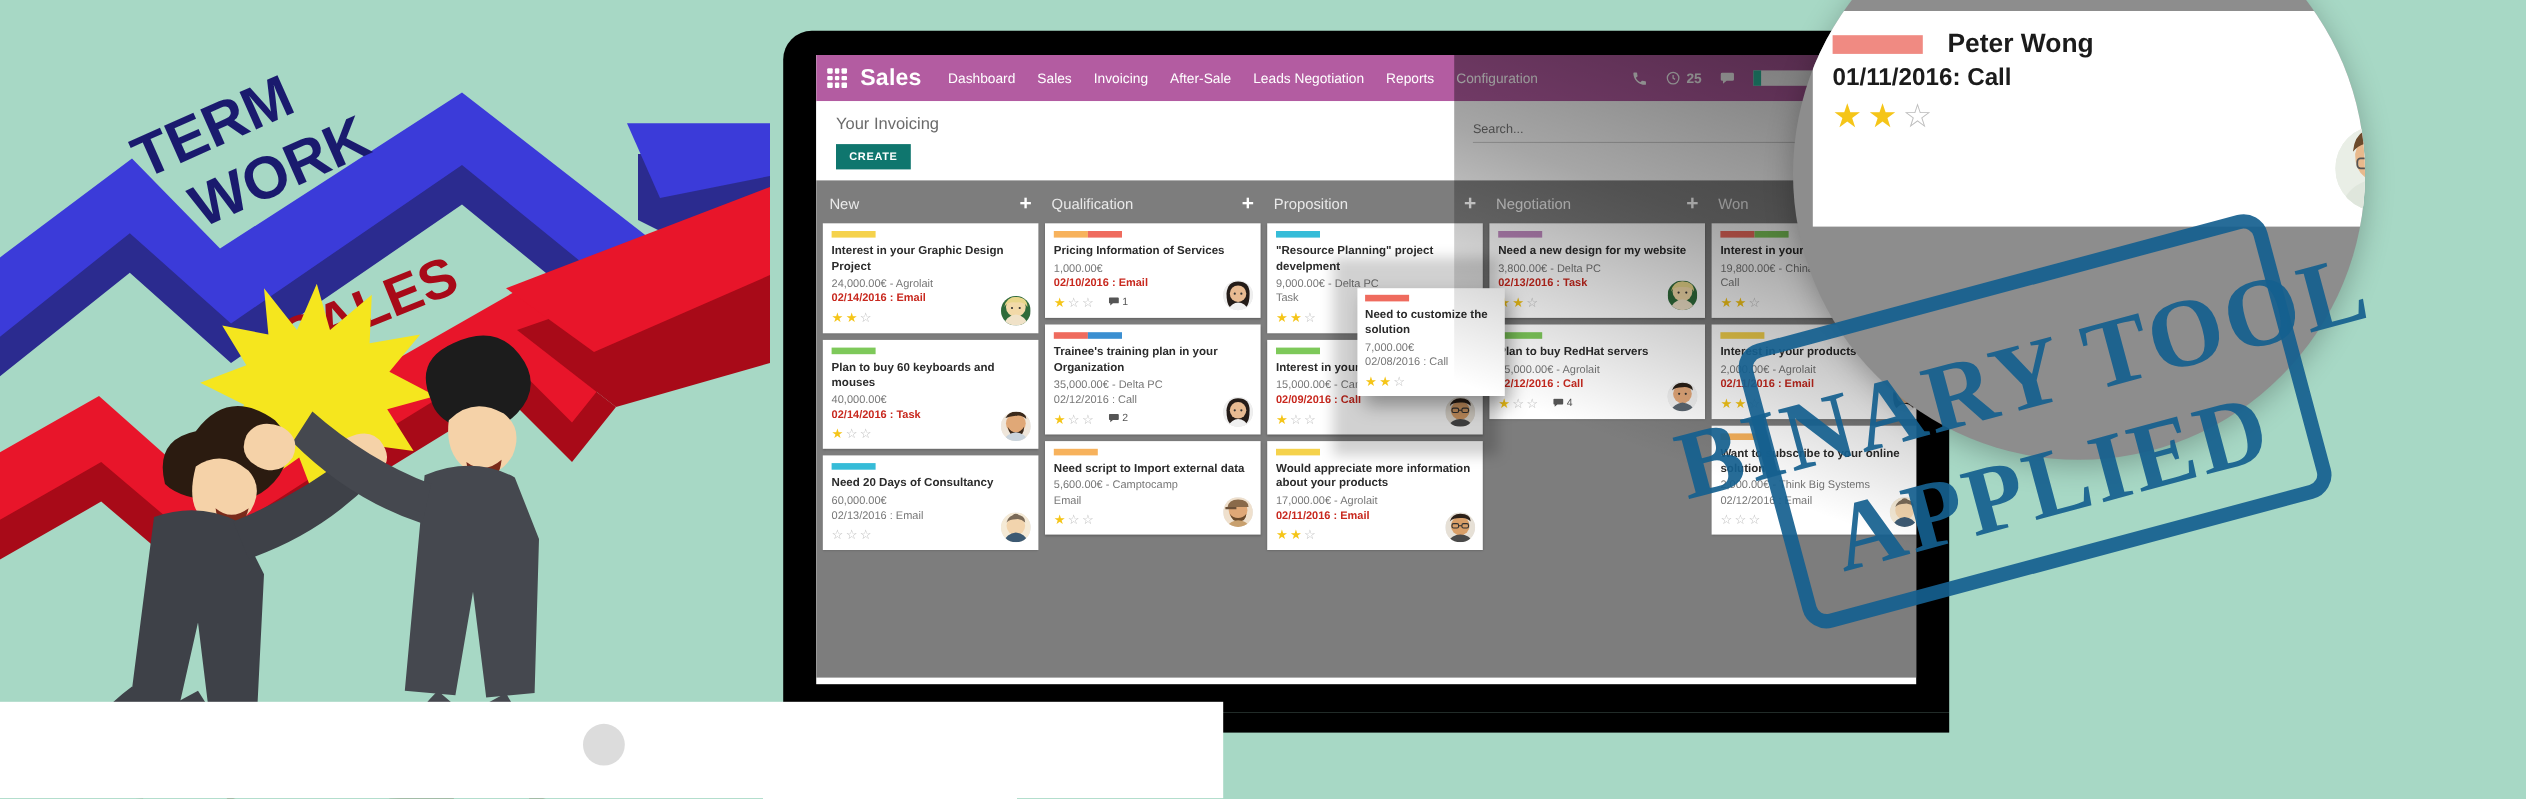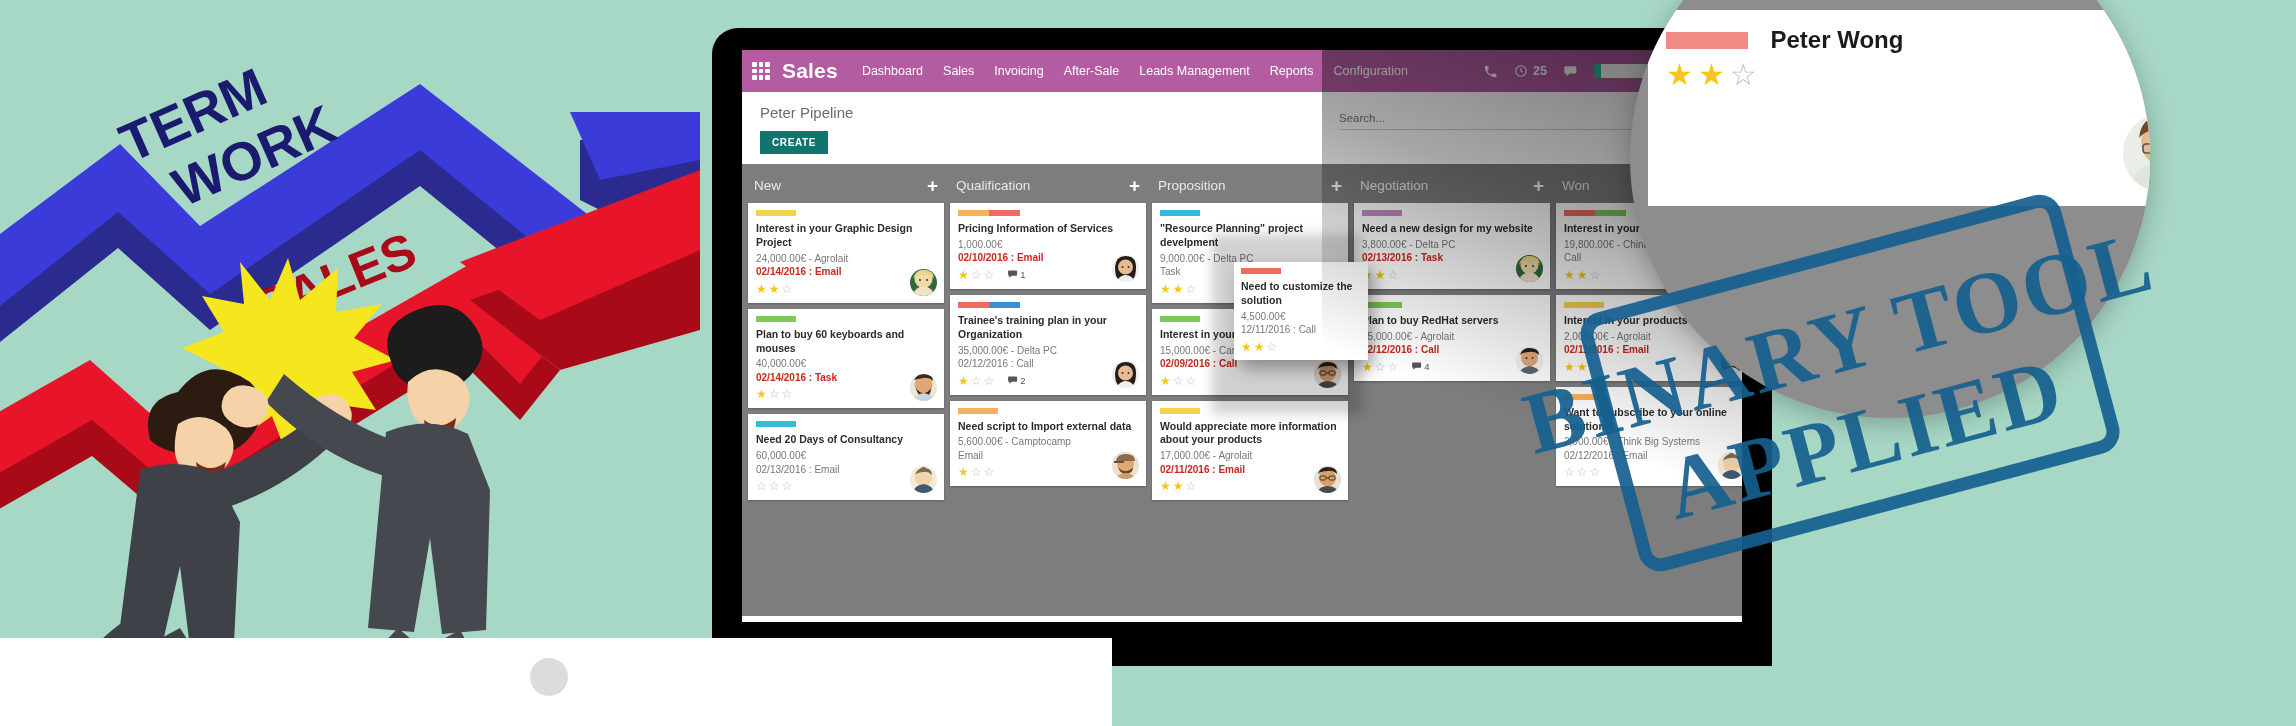--- a/index.html
+++ b/index.html
@@ -257,21 +257,21 @@
             <i></i>
             <i></i>
             <i></i>
         </div>
         <div class="brand">Sales</div>
         <div class="navlinks">
           <span>Dashboard</span>
           <span>Sales</span>
           <span>Invoicing</span>
           <span>After-Sale</span>
-          <span>Leads Management</span>
+          <span>Leads Negotiation</span>
           <span>Reports</span>
           <span>Configuration</span>
         </div>
         <div class="navright">
           <span class="ic">
             <svg width="15" height="15" viewBox="0 0 24 24" fill="#fff">
                 <path d="M6.6 10.8c1.4 2.8 3.8 5.2 6.6 6.6l2.2-2.2c.3-.3.7-.4 1.1-.2 1.2.4 2.5.6 3.8.6.6 0 1 .4 1 1V20c0 .6-.4 1-1 1C10.6 21 3 13.4 3 4c0-.6.4-1 1-1h3.5c.6 0 1 .4 1 1 0 1.3.2 2.6.6 3.8.1.4 0 .8-.2 1.1l-2.3 1.9z"></path>
               </svg>
           </span>
           <span class="counter">
@@ -293,21 +293,21 @@
             <svg width="15" height="15" viewBox="0 0 24 24" fill="#fff">
                 <path d="M10 4h8a2 2 0 012 2v12a2 2 0 01-2 2h-8v-2h8V6h-8V4z"></path>
                 <path d="M13 12l-5-4v3H2v2h6v3l5-4z"></path>
               </svg>
           </span>
         </div>
       </div>
 
       <div class="ctrlpanel">
         <div class="cp-left">
-          <div class="page-title">Peter Pipeline</div>
+          <div class="page-title">Your Invoicing</div>
           <button class="btn-create">CREATE</button>
         </div>
         <div class="cp-right">
           <div class="searchwrap">
             <input type="text" placeholder="Search..." style="">
           </div>
           <div class="viewicons">
             <div>
               <svg width="11" height="11" viewBox="0 0 12 12" fill="#8a8a8a">
                   <rect x="0" y="0" width="3" height="12"></rect>
@@ -725,22 +725,22 @@
                 </svg>
               </div>
             </div>
           </div>
           <div class="drag-shadow"></div>
         <div class="drag-card">
           <div class="tagbar w1">
             <i style="background:#ef6b5e"></i>
           </div>
           <div class="card-title">Need to customize the solution</div>
-          <div class="card-sub">4,500.00€</div>
-          <div class="card-date normal">12/11/2016 : Call</div>
+          <div class="card-sub">7,000.00€</div>
+          <div class="card-date normal">02/08/2016 : Call</div>
           <div class="card-foot">
             <div class="stars">
               <span class="star-on">★</span>
                 <span class="star-on">★</span>
                 <span class="star-off">☆</span>
             </div>
           </div>
         </div>
       </div>
 
@@ -752,20 +752,21 @@
   <div class="monitor-base-plate"></div>
   <div class="monitor-knob"></div>
 
   <div class="magnifier">
 
     <div class="mag-card mag-card-main">
       <div>
         <span class="mag-tag"></span>
         <span class="mag-name">Peter Wong</span>
       </div>
+      <div class="mag-body" style="margin-top:0">01/11/2016: Call</div>
       <div class="mag-stars">
         <span class="star-on">★</span>
           <span class="star-on">★</span>
           <span class="star-off">☆</span>
       </div>
       <div class="mag-avatar">
         <svg width="78" height="78" viewBox="0 0 78 78">
           <rect width="78" height="78" fill="#e9eee6"></rect>
           <path d="M4 78 q6 -26 34 -30 q30 4 36 30 z" fill="#dfe6dc"></path>
           <path d="M18 26 q4 -20 22 -20 q20 0 22 20 q2 22 -20 26 q-24 -2 -24 -26 z" fill="#e8b98c"></path>

